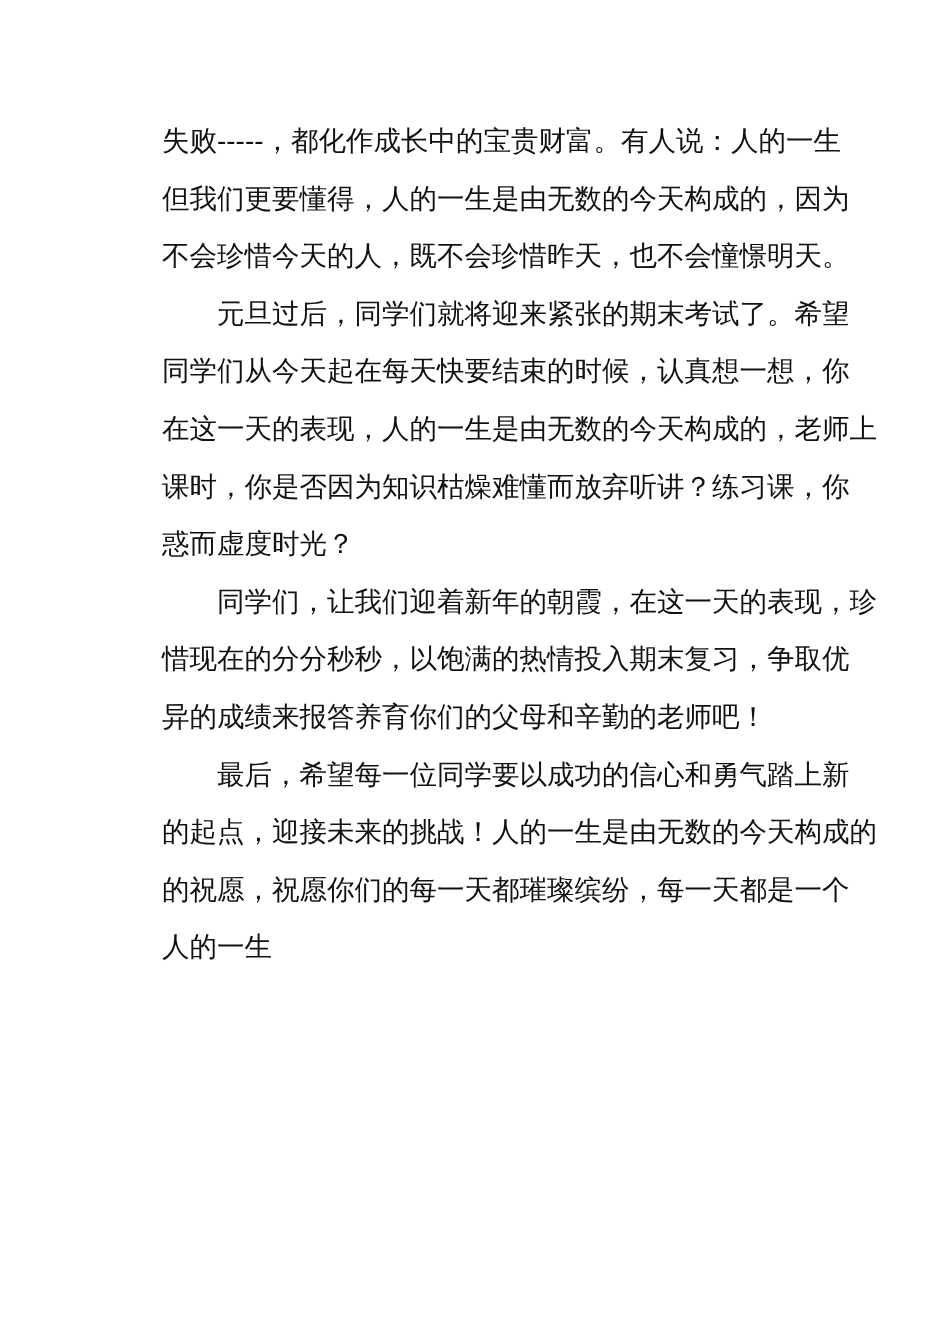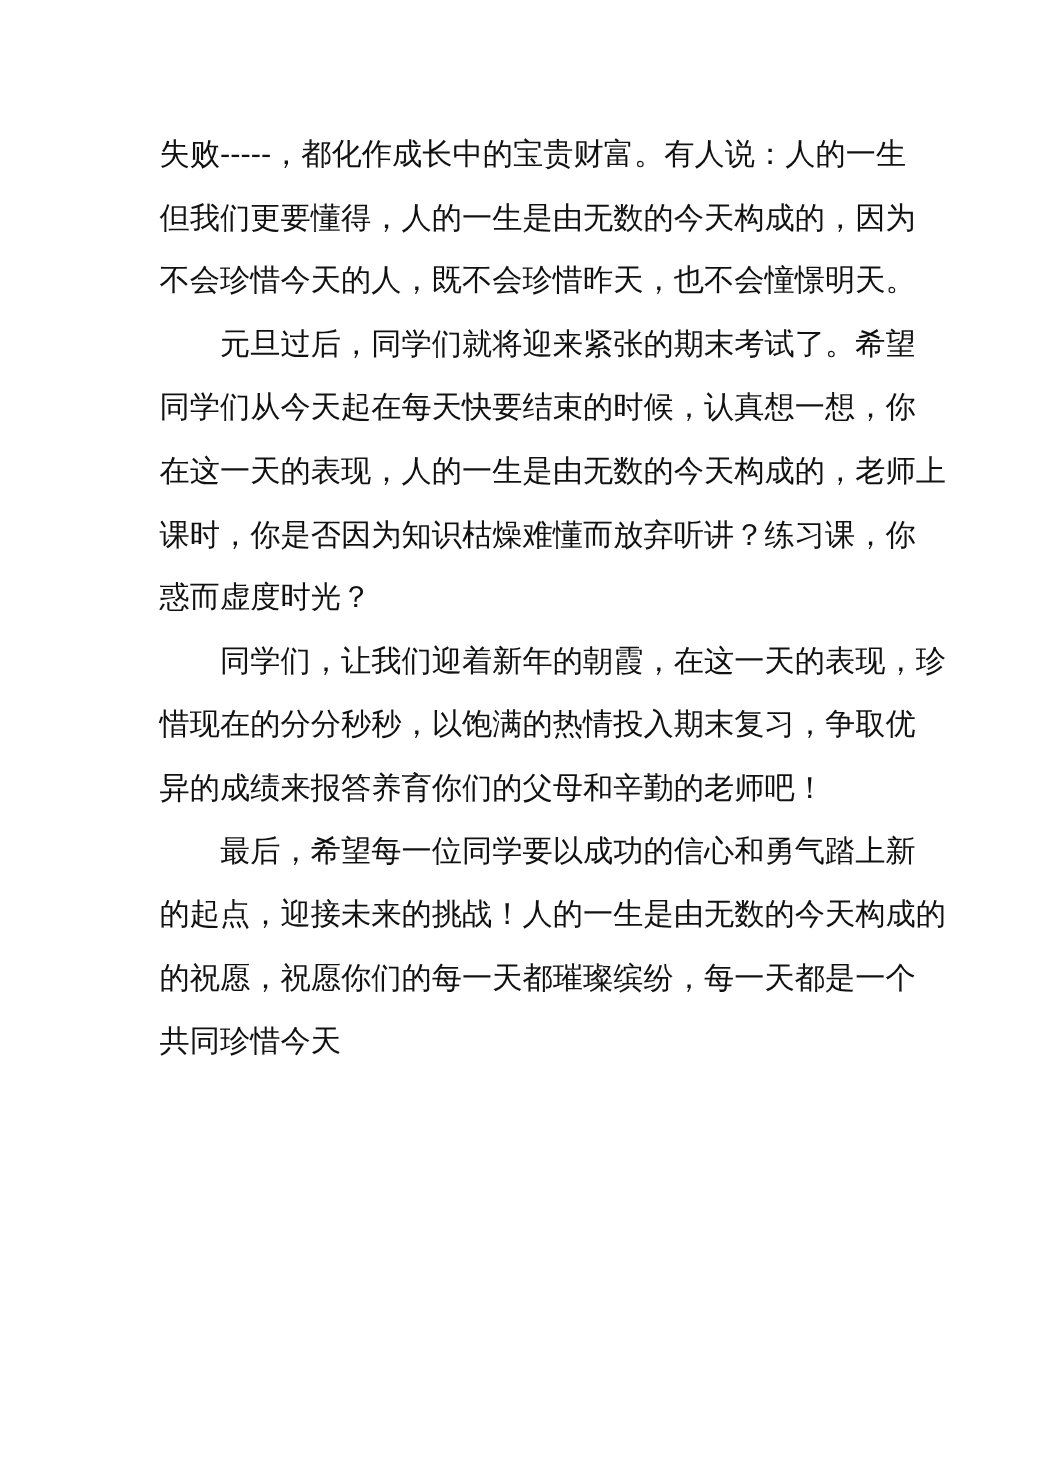--- a/index.html
+++ b/index.html
@@ -8,21 +8,21 @@
       background: #ffffff;
     }
     body {
       width: 950px;
       height: 1344px;
       position: relative;
       overflow: hidden;
     }
     .page {
       position: absolute;
-      left: 145px;
+      left: 162px;
       top: 112px;
       width: 662px;
       color: #111111;
       font-family: "DejaVu Serif", "Liberation Serif", serif;
       font-size: 27.5px;
     }
     .line {
       height: 57.6px;
       line-height: 57.6px;
       white-space: nowrap;
@@ -54,16 +54,16 @@
   <div class="paragraph">
     <div class="line indent">同学们，让我们迎着新年的朝霞，在这一天的表现，珍</div>
     <div class="line">惜现在的分分秒秒，以饱满的热情投入期末复习，争取优</div>
     <div class="line">异的成绩来报答养育你们的父母和辛勤的老师吧！</div>
   </div>
 
   <div class="paragraph">
     <div class="line indent">最后，希望每一位同学要以成功的信心和勇气踏上新</div>
     <div class="line">的起点，迎接未来的挑战！人的一生是由无数的今天构成的</div>
     <div class="line">的祝愿，祝愿你们的每一天都璀璨缤纷，每一天都是一个</div>
-    <div class="line">共同珍惜今天</div>
+    <div class="line">人的一生</div>
   </div>
 
 </div>
 
 </body></html>

